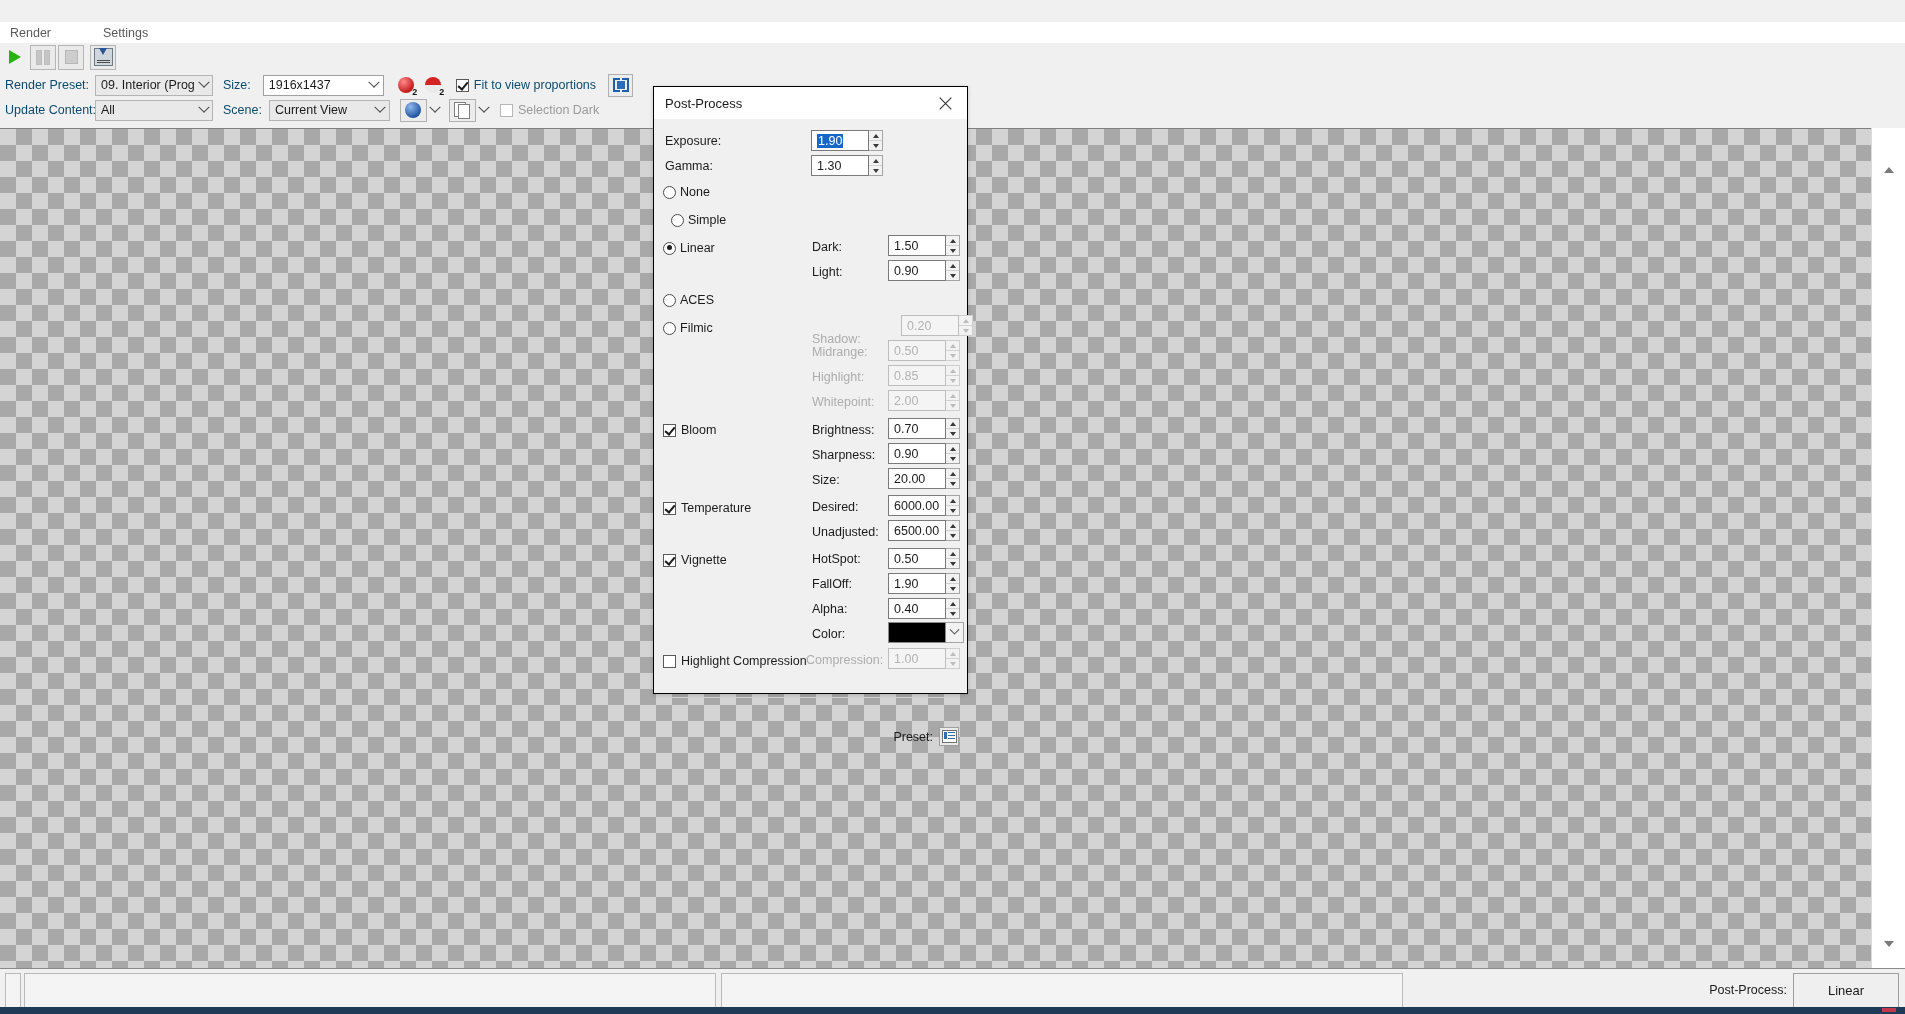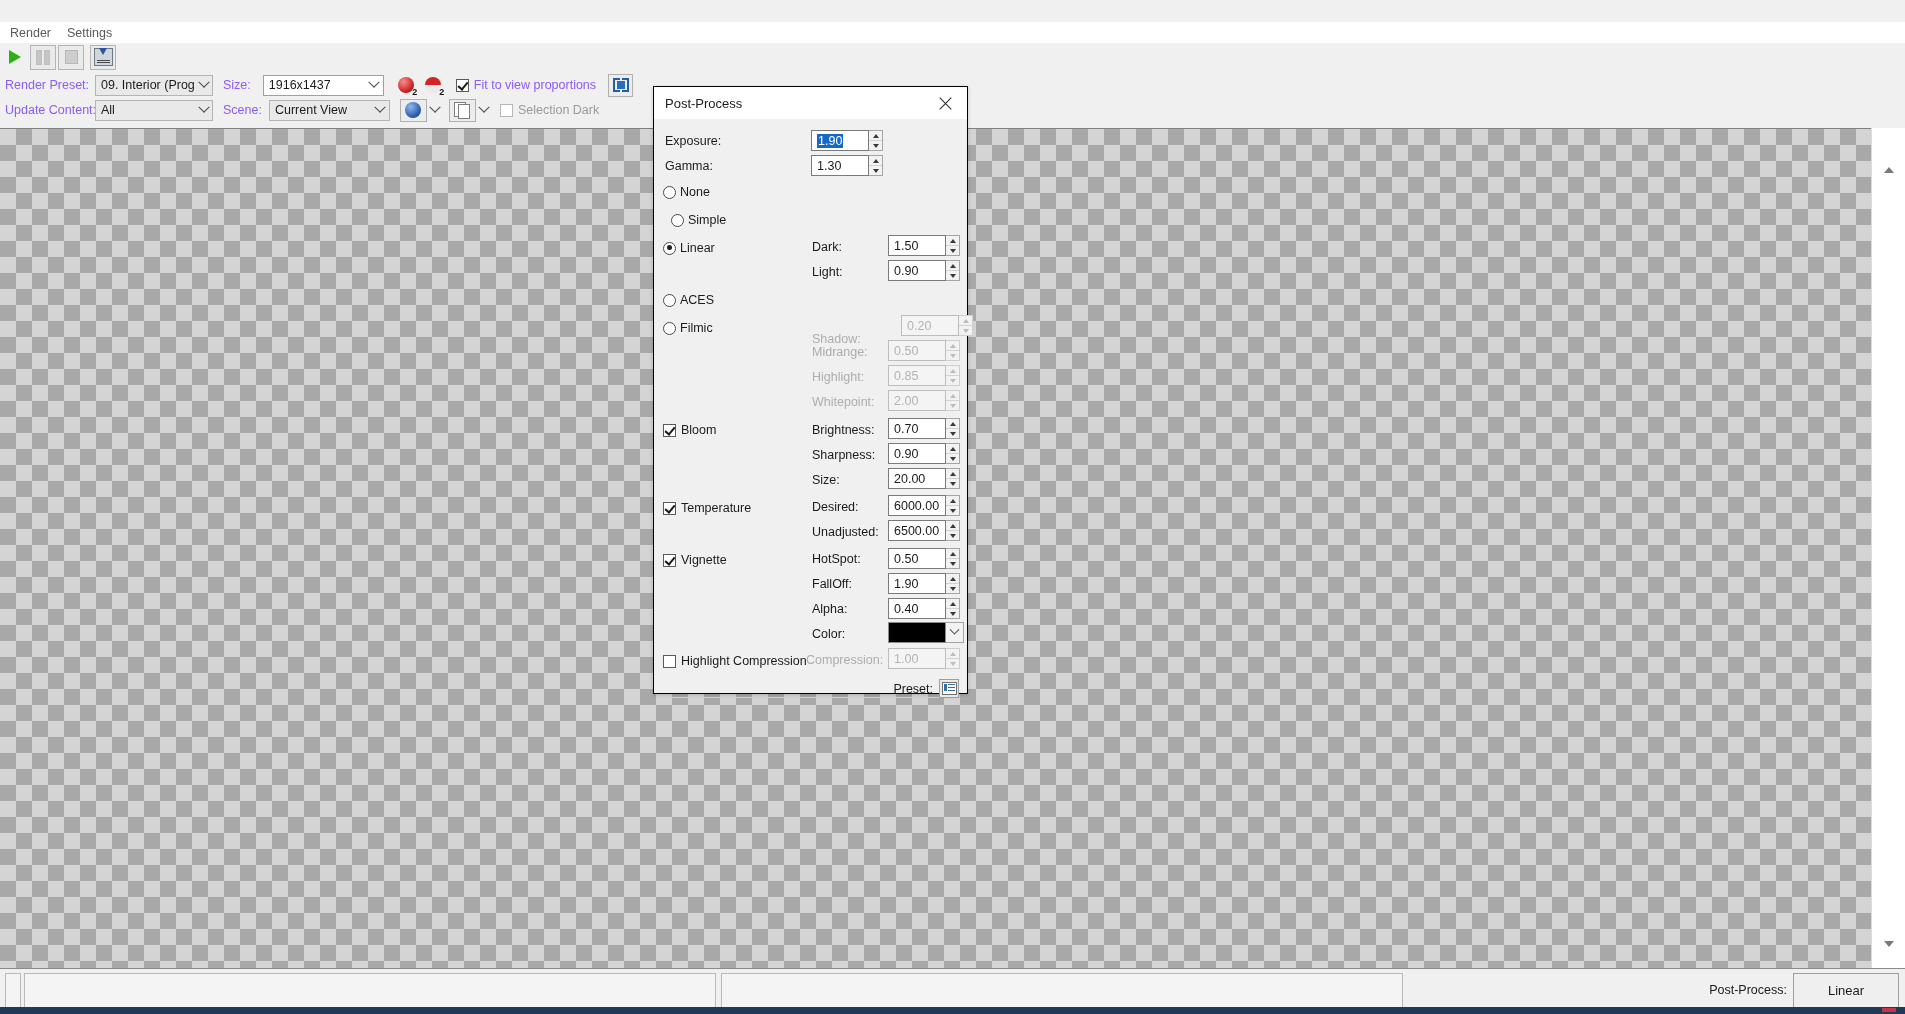--- a/index.html
+++ b/index.html
@@ -51,21 +51,21 @@
   }
   .wc-min::before { content:""; display:block; width:11px; height:1px; background:#a6a6a6; }
   .wc-max::before { content:""; display:block; width:10px; height:10px; border:1px solid #a6a6a6; }
   .wc-close svg { display:block; }
 
   
   .menubar {
     position: absolute; left: 0; top: 22px;
     width: 1905px; height: 21px;
     background: #ffffff;
-    display: flex; align-items: center;
+    display: flex; align-items: center; gap: 36px;
   }
   .menubar .mi {
     font-size: 12.5px; color: #5a5a5a;
     padding: 0 8px; height: 21px;
     display: flex; align-items: center;
   }
   .menubar .mi:first-child { margin-left: 2px; }
 
   
   .toolbar {
@@ -109,21 +109,21 @@
   
   .optpanel {
     position: absolute; left: 0; top: 71px;
     width: 1905px; height: 57px;
     background: #f0f0f0;
     border-bottom: 1px solid #c8c8c8;
   }
   .optrow { position: absolute; left: 0; display: flex; align-items: center; height: 22px; }
   .optrow.r1 { top: 3px; }
   .optrow.r2 { top: 28px; }
-  .lbl { font-size: 12.5px; color: #8b5cf6; white-space: nowrap; }
+  .lbl { font-size: 12.5px; color: #0c4a6e; white-space: nowrap; }
   .lbl.dim { color: #9a9a9a; }
 
   .combo {
     position: relative;
     height: 21px;
     border: 1px solid #a0a0a0;
     background: #ffffff;
     display: flex; align-items: center;
     box-sizing: border-box;
   }
@@ -357,21 +357,21 @@
     display:flex;align-items:center;justify-content:center;
     box-sizing:border-box;
   }
   .cchev{width:6px;height:6px;border-right:1.3px solid #4a4a4a;border-bottom:1.3px solid #4a4a4a;transform:rotate(45deg) translate(-2px,-2px);}
 
   .dlg-sep {
     position:absolute; left:8px; right:8px; top:578px;
     height:1px; background:#d0d0d0;
   }
   .preset-row {
-    position:absolute; right:8px; top:560px;
+    position:absolute; right:8px; top:608px;
     display:flex; align-items:center; gap:6px;
   }
   .preset-btn {
     width:20px;height:19px;
     border:1px solid #9e9e9e; background:#eaeaea;
     display:flex;align-items:center;justify-content:center;
     box-sizing:border-box;
   }
   .preset-ic{width:13px;height:11px;background:#fff;border:1px solid #6f6f6f;position:relative;}
   .preset-ic::before{content:"";position:absolute;left:1px;top:1px;width:3px;height:7px;background:#2f6fb5;}

